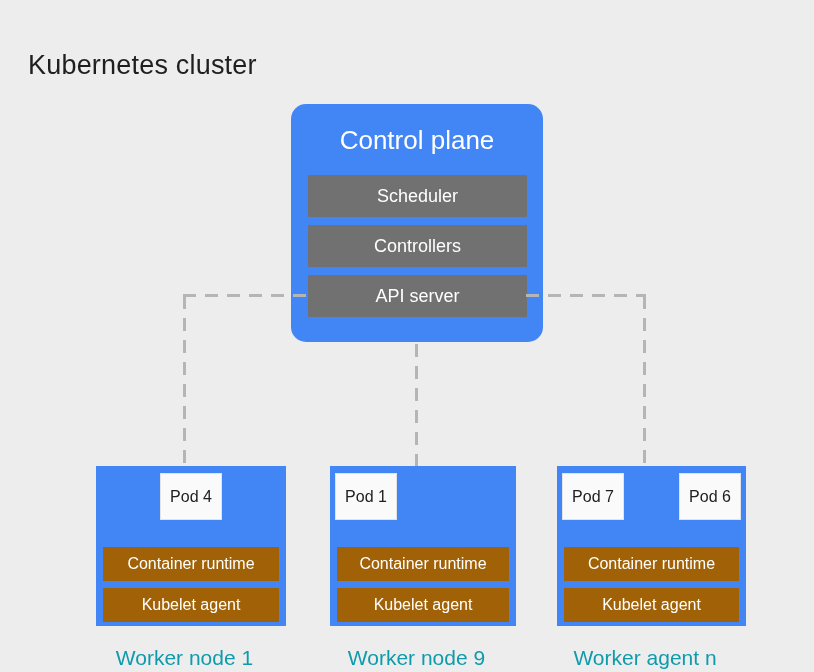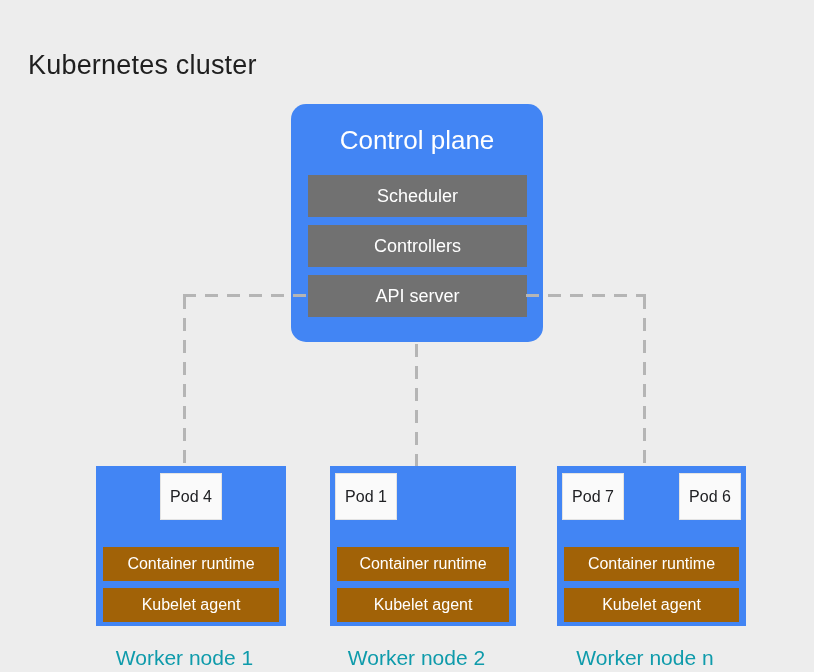--- a/index.html
+++ b/index.html
@@ -135,16 +135,16 @@
   <div class="node" id="node-3">
     <div class="pods">
       <div class="pod">Pod 7</div>
       <div class="pod">Pod 6</div>
     </div>
     <div class="node-box runtime">Container runtime</div>
     <div class="node-box agent">Kubelet agent</div>
   </div>
 
   <div class="node-label" id="node-label-1">Worker node 1</div>
-  <div class="node-label" id="node-label-2">Worker node 2</div>
-  <div class="node-label" id="node-label-3">Worker node n</div>
+  <div class="node-label" id="node-label-2">Worker node 9</div>
+  <div class="node-label" id="node-label-3">Worker agent n</div>
 
 </div>
 
 </body></html>

